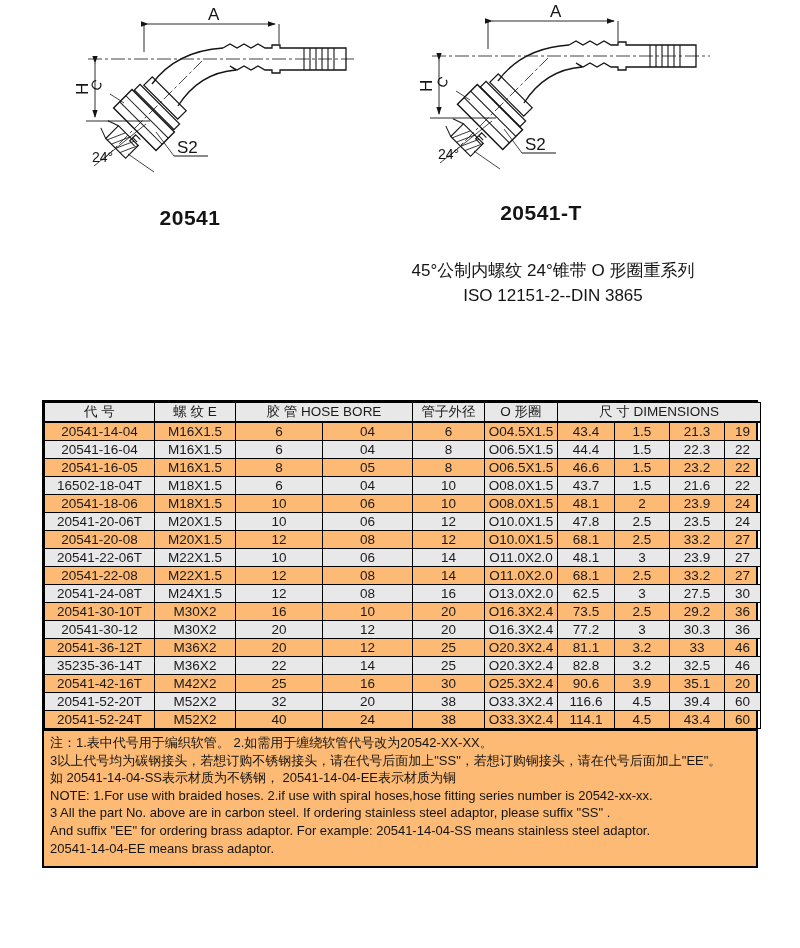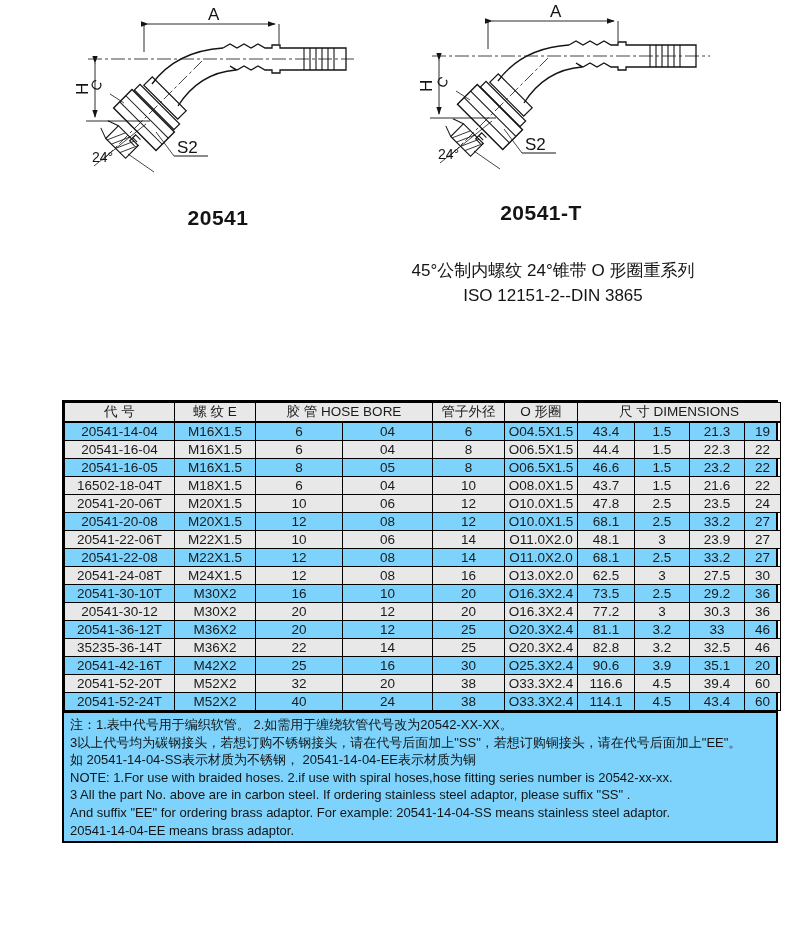--- a/index.html
+++ b/index.html
@@ -10,45 +10,45 @@
   
   .drawing{position:absolute;}
   .drawing svg{display:block;}
   svg text{font-family:"Liberation Sans", sans-serif;fill:#141414;}
   .dim-label{font-size:17px;}
   .small-label{font-size:14px;}
   .caption{
     position:absolute;font-weight:bold;font-size:21px;color:#141414;
     text-align:center;letter-spacing:0.5px;
   }
-  #caption-left{left:148px;top:206px;width:140px;}
+  #caption-left{left:120px;top:206px;width:140px;}
   #caption-right{left:461px;top:201px;width:160px;}
   
   .title-block{
     position:absolute;left:330px;top:258px;width:446px;text-align:center;
     font-size:17px;line-height:25px;color:#141414;
   }
   
   .sheet{
     position:absolute;left:42px;top:400px;width:716px;
-    border:2.5px solid #000;box-sizing:border-box;background:#7dd3fc;margin-left:20px;
+    border:2.5px solid #000;box-sizing:border-box;background:#fdba74;
   }
   table.parts{
     border-collapse:collapse;table-layout:fixed;width:100%;
   }
   table.parts th, table.parts td{
     border:1.5px solid #000;padding:0 2px;text-align:center;
     font-size:13.5px;font-weight:normal;overflow:hidden;white-space:nowrap;
   }
   table.parts th{height:17px;background:#e8e8e8;}
   table.parts td{height:17px;}
   table.parts tr.shaded td{background:#e8e8e8;}
   table.parts thead{border-bottom:2px solid #000;}
   .notes{
-    border-top:2px solid #000;padding:3px 6px 2px 6px;
+    border-top:2px solid #000;padding:3px 6px 9px 6px;
     font-size:13px;line-height:17.6px;color:#141414;
   }
 </style>
 </head>
 <body>
 
 <div class="drawing" style="left:58px;top:4px;">
   <svg width="330" height="200" viewBox="0 0 330 200">
     <defs>
       <marker id="arrL" markerWidth="10" markerHeight="8" refX="8" refY="3" orient="auto">
@@ -252,20 +252,32 @@
           <td>M18X1.5</td>
           <td>6</td>
           <td>04</td>
           <td>10</td>
           <td>O08.0X1.5</td>
           <td>43.7</td>
           <td>1.5</td>
           <td>21.6</td>
           <td>22</td>
         </tr>
+        <tr>
+          <td>20541-18-06</td>
+          <td>M18X1.5</td>
+          <td>10</td>
+          <td>06</td>
+          <td>10</td>
+          <td>O08.0X1.5</td>
+          <td>48.1</td>
+          <td>2</td>
+          <td>23.9</td>
+          <td>24</td>
+        </tr>
         <tr class="shaded">
           <td>20541-20-06T</td>
           <td>M20X1.5</td>
           <td>10</td>
           <td>06</td>
           <td>12</td>
           <td>O10.0X1.5</td>
           <td>47.8</td>
           <td>2.5</td>
           <td>23.5</td>

